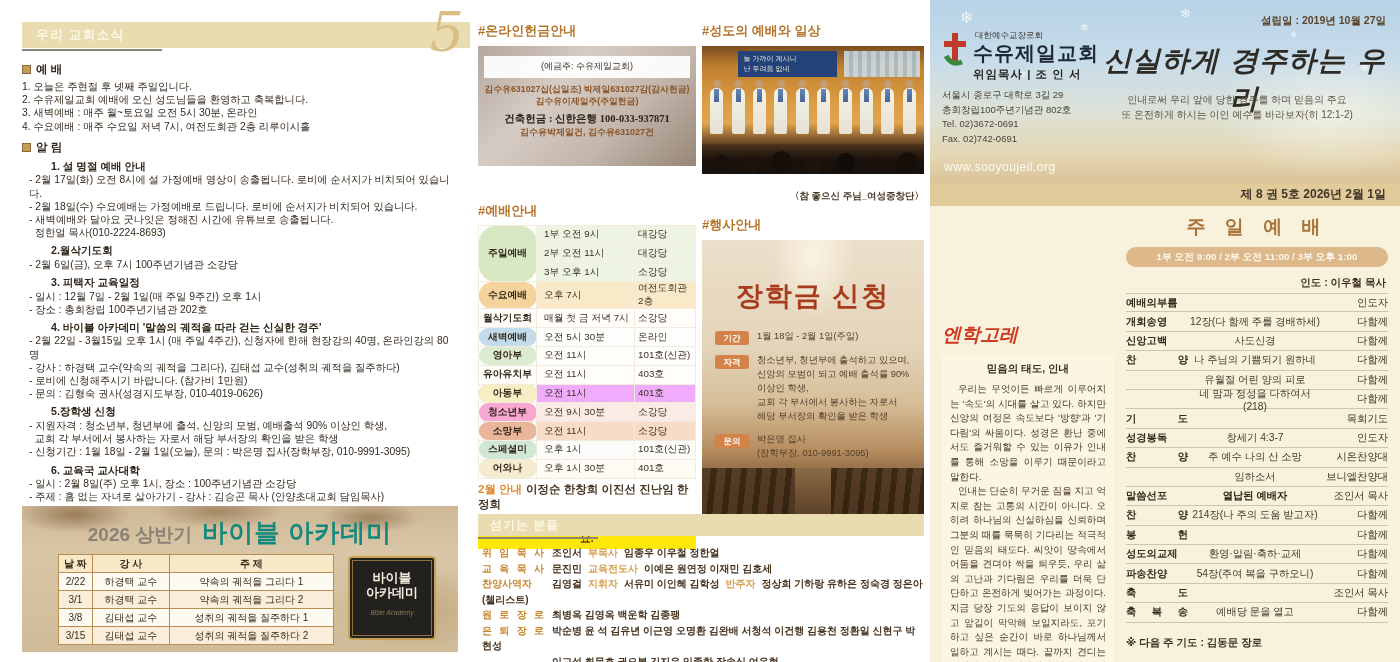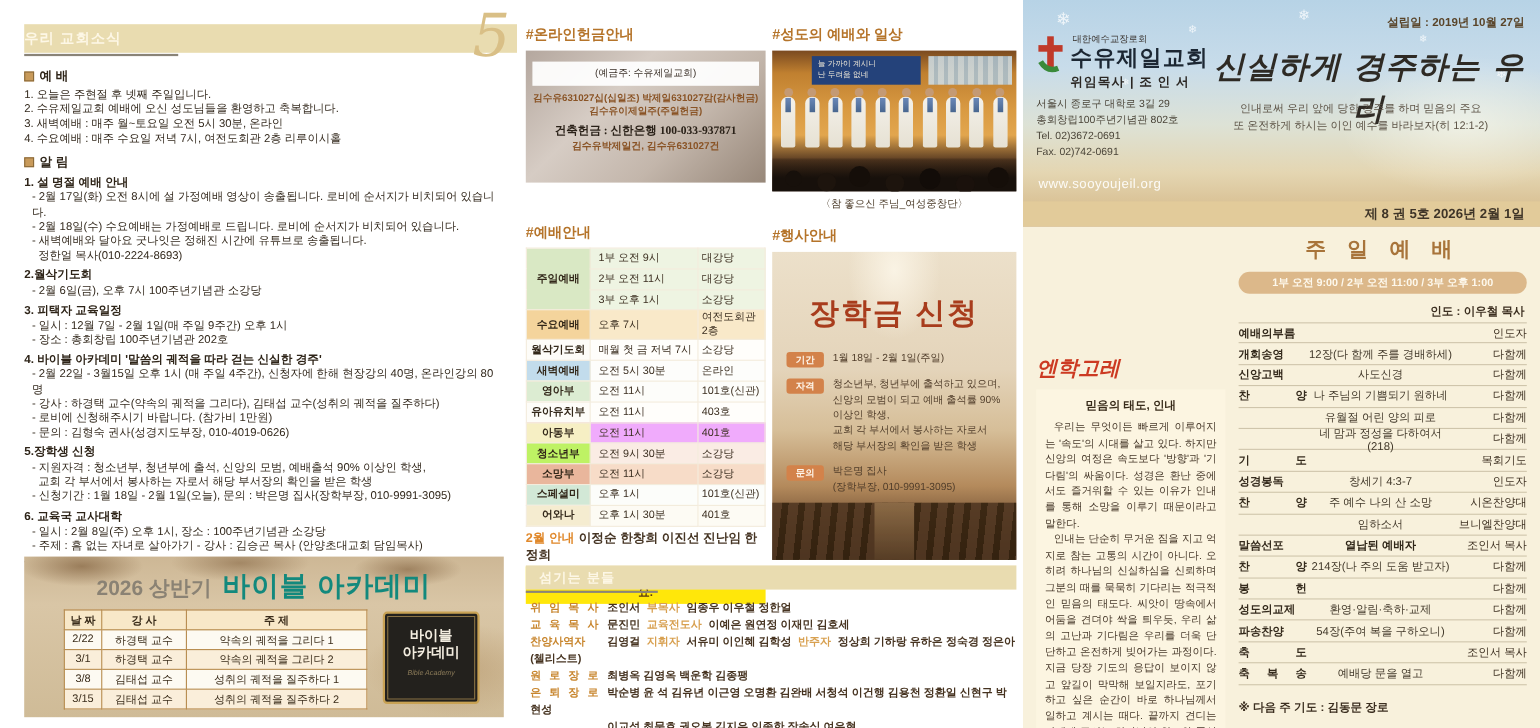--- a/index.html
+++ b/index.html
@@ -6,30 +6,30 @@
   html,body { width:1400px; height:662px; }
   body { font-family:"Liberation Sans","DejaVu Sans",sans-serif; background:#ffffff; position:relative; overflow:hidden; color:#3d3124; }
 
   .panel { position:absolute; top:0; height:662px; }
   #left-page  { left:0; width:470px; background:#fff; }
   #middle-page{ left:470px; width:460px; background:#fff; }
   #right-page { left:930px; width:470px; background:#f8f1dc; }
 
   
   .lp-header { position:absolute; left:22px; top:22px; width:448px; height:26px; background:#e9dcb0; }
-  .lp-header .hd-text { font-size:13px; font-weight:bold; color:#fdf7e6; line-height:26px; letter-spacing:1px; }
+  .lp-header .hd-text { font-size:13px; font-weight:bold; color:#fdf7e6; line-height:26px; padding-left:14px; letter-spacing:1px; }
   .lp-header .hd-underline { position:absolute; left:0; bottom:-3px; width:140px; height:2px; background:#8a8478; }
   .lp-pagenum { position:absolute; right:6px; top:-16px; font-family:"DejaVu Serif",serif; font-style:italic; font-size:54px; color:#d9bf86; line-height:1; }
 
   .lp-content { position:absolute; left:22px; top:58px; width:436px; }
   .sec-title { display:flex; align-items:center; font-size:11.5px; font-weight:bold; color:#2e2418; margin:4px 0 3px; }
   .sec-bullet { width:9px; height:9px; background:#c89a5a; border:1.5px solid #8a6a3a; margin-right:5px; }
   .plain-line { font-size:10.3px; line-height:13.2px; color:#33291d; white-space:pre-wrap; }
   .notice-item { margin-top:5px; }
-  .notice-title { font-size:10.6px; font-weight:bold; color:#2e2418; line-height:13.5px; }
+  .notice-title { font-size:10.6px; font-weight:bold; color:#2e2418; line-height:13.5px;margin-left:29px; }
   .notice-line { font-size:10.3px; line-height:13.2px; color:#33291d; padding-left:7px; white-space:pre-wrap; }
 
   .academy { position:absolute; left:22px; top:506px; width:436px; height:146px; overflow:hidden;
     background:
       radial-gradient(ellipse 80px 26px at 12% 6%, rgba(110,75,40,.55), transparent 70%),
       radial-gradient(ellipse 90px 24px at 45% 4%, rgba(110,75,40,.45), transparent 70%),
       radial-gradient(ellipse 70px 22px at 80% 8%, rgba(110,75,40,.5), transparent 70%),
       radial-gradient(ellipse 120px 60px at 90% 70%, rgba(160,120,70,.35), transparent 70%),
       linear-gradient(180deg,#cdb795 0%,#d9c6a6 30%,#cfbb97 100%); }
   .acad-title { text-align:center; margin-top:10px; white-space:nowrap; }
@@ -52,51 +52,51 @@
   .offer-white { background:rgba(255,255,255,.93); text-align:center; padding:4px 2px 5px; }
   .offer-bank { font-size:14.5px; font-weight:bold; color:#1e1a16; letter-spacing:.3px; }
   .offer-holder { font-size:9px; color:#3a3028; }
   .offer-codes { font-size:8.8px; font-weight:bold; color:#8a5426; text-align:center; line-height:12px; margin-top:5px; }
   .offer-build1 { font-size:10.5px; font-weight:bold; color:#2a2118; text-align:center; margin-top:5px;font-family:Liberation Serif, serif; }
   .offer-build2 { font-size:9px; font-weight:bold; color:#8a5426; text-align:center; }
 
   .winfo-tag { margin-top:36px; }
   .winfo-table { margin-top:5px; width:218px; border-collapse:collapse; font-size:9.8px; }
   .winfo-table th, .winfo-table td { border:1px solid #f3ecdc; height:18.8px; padding:0 3px; }
-  .winfo-table th { width:58px; font-weight:bold; color:#33281a; text-align:center; }
+  .winfo-table th { width:58px; font-weight:bold; color:#33281a; text-align:center;border-radius:17px; }
   .winfo-table td.t { width:98px; text-align:left; color:#3d3022; padding-left:7px; }
   .winfo-table td.p { text-align:left; color:#3d3022; }
   .g-green { background:#d9e8c4; }  .r-green { background:#eef4e2; }
   .g-orange{ background:#f4d49c; }  .r-orange{ background:#f9e9c9; }
   .g-plain { background:#fdfcf8; }  .r-plain { background:#fffefb; }
   .g-blue  { background:#c2dcec; }  .r-blue  { background:#fdfdfb; }
   .g-green2{ background:#dcecd2; }  .r-green2{ background:#fdfdfa; }
   .g-yellow{ background:#f6efc4; }  .r-yellow{ background:#f0abfc; }
-  .g-pink  { background:#bef264; }  .r-pink  { background:#faece4; }
+  .g-pink  { background:#f9a8d4; }  .r-pink  { background:#faece4; }
   .g-salmon{ background:#e9b69c; }  .r-salmon{ background:#f7dcc8; }
   .g-mint  { background:#d2e8d6; }  .r-mint  { background:#fcfdfa; }
   .g-cream { background:#f5ecd0; }  .r-cream { background:#fdfbf4; }
   .feb-line { margin-top:3px; font-size:11.5px; font-weight:bold; color:#463524; }
   .feb-label { color:#e0882a; margin-right:4px; }
   .car-banner { margin-top:3px; background:#ffe70a; font-size:10.5px; font-weight:bold; color:#5a3a10; text-align:center; padding:3px 0; }
   .car-banner .hl { color:#e02020; }
 
   .mid-right { position:absolute; left:232px; top:22px; width:222px; }
   .photo { position:relative; margin-top:6px; height:128px; overflow:hidden;
     background:linear-gradient(180deg,#7a4a20 0%,#c08030 16%,#d99a42 42%,#e2a64e 60%,#5a3c22 78%,#2a1c12 100%); }
   .photo-banner { position:absolute; top:5px; left:16%; width:45%; height:26px; background:#24427a; color:#efe8d8; font-size:7px; line-height:1.45; padding:3px 6px; }
   .photo-curtain { position:absolute; top:5px; right:2%; width:34%; height:26px; background:repeating-linear-gradient(90deg,#cfe0ea 0 5px,#aac4d6 5px 9px); opacity:.85; }
   .choir-row { position:absolute; top:42px; left:4px; right:4px; display:flex; justify-content:space-around; }
   .figure { width:13px; height:46px; background:linear-gradient(180deg,#f4f1ea 0%,#e6e1d3 100%); border-radius:6px 6px 2px 2px; position:relative; }
   .figure::before { content:''; position:absolute; top:-8px; left:2.5px; width:8px; height:8px; border-radius:50%; background:#c49a74; }
   .figure::after { content:''; position:absolute; top:1px; left:4px; width:5px; height:13px; background:linear-gradient(180deg,#6a88b8,#48668f); }
   .audience { position:absolute; bottom:0; left:0; right:0; height:30px; background:linear-gradient(180deg,rgba(26,17,11,.2),#17100b 60%); }
   .audience-heads { position:absolute; bottom:4px; left:12px; width:15px; height:15px; border-radius:50%; background:#17100b;
     box-shadow:30px 3px 0 1px #1d140d, 60px -2px 0 2px #150e09, 92px 4px 0 1px #1d140d, 124px 0 0 2px #120c08, 156px 5px 0 1px #1a110c, 186px -1px 0 2px #150e09; }
-  .photo-caption { text-align:center; font-size:9.5px; font-weight:normal; color:#4a3a28; margin-top:5px; }
+  .photo-caption { text-align:right; font-size:9.5px; font-weight:bold; color:#4a3a28; margin-top:16px; }
   .event-tag { margin-top:13px; }
   .poster { position:relative; margin-top:6px; height:280px; overflow:hidden; padding-top:38px;
     background:
       radial-gradient(ellipse 60px 90px at 50% 6%, rgba(255,250,238,.75), transparent 70%),
       linear-gradient(180deg,#ece0ca 0%,#e4d4ba 38%,#d6be98 58%,#b48a5c 76%,#69492f 90%,#3c2a1c 100%); }
   .poster-title { text-align:center; font-size:27px; font-weight:bold; color:#a83c1c; letter-spacing:2px; }
   .poster-items { margin-top:16px; padding:0 13px; position:relative; z-index:2; }
   .p-item { display:flex; margin-bottom:9px; }
   .p-badge { flex:0 0 34px; height:14px; background:#d3824a; color:#fff8ee; font-size:8.5px; font-weight:bold; text-align:center; line-height:14px; border-radius:3px; margin-right:8px; margin-top:1px; }
   .p-text { font-size:9.3px; color:#503d2a; line-height:1.5; white-space:pre-line; }

